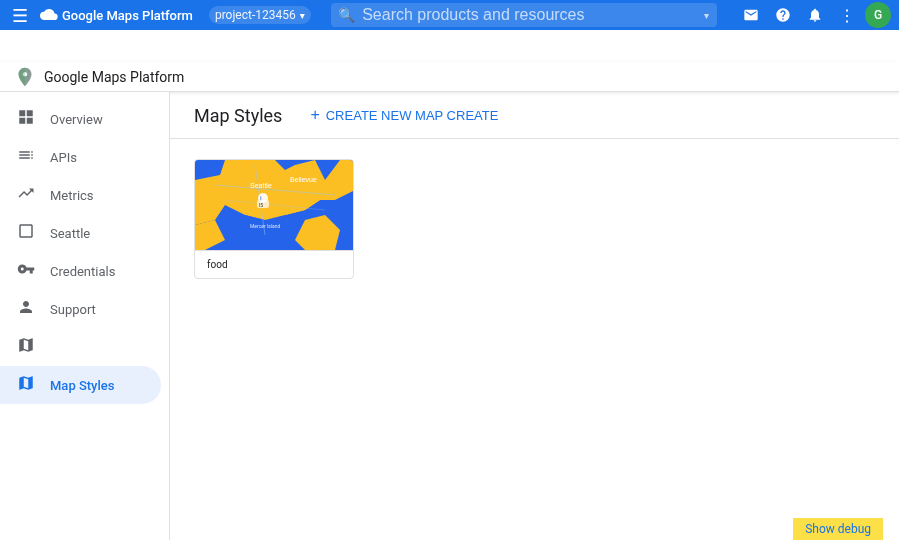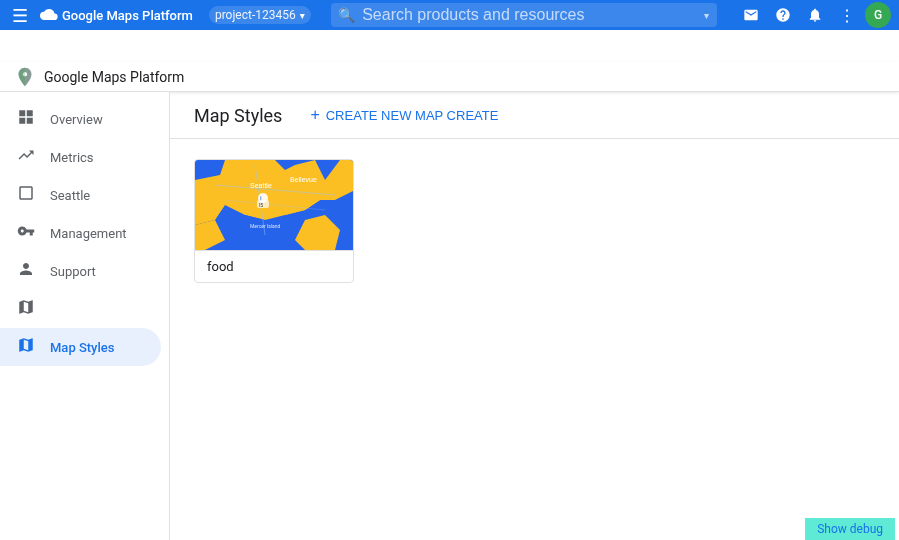--- a/index.html
+++ b/index.html
@@ -221,41 +221,41 @@
       background: #fff;
     }
     .map-thumbnail {
       width: 160px;
       height: 90px;
       position: relative;
       overflow: hidden;
     }
     .map-label {
       padding: 8px 12px;
-      font-size: 13px;
+      font-size: 10px;
       color: #202124;
       border-top: 1px solid #e0e0e0;
     }
 
     
     .map-svg {
       width: 100%;
       height: 100%;
     }
 
     
     .debug-bar {
       position: fixed;
       bottom: 0;
-      right: 4px;
+      right: 16px;
       padding: 4px 12px;
       font-size: 12px;
       color: #1a73e8;
       cursor: pointer;
-      background: #5eead4;
+      background: #fde047;
     }
   </style>
 </head>
 <body>
 
 <div class="top-bar">
   <span class="top-bar-menu-icon">☰</span>
   <div class="top-bar-logo">
 
     <svg class="cloud-logo" viewBox="0 0 24 16" fill="white">
@@ -312,20 +312,28 @@
 
       <div class="sidebar-item">
         <span class="sidebar-icon">
           <svg width="18" height="18" viewBox="0 0 24 24" fill="#5f6368">
               <path d="M3 3h8v8H3zm10 0h8v8h-8zM3 13h8v8H3zm10 0h8v8h-8z"></path>
             </svg>
         </span>
         <span class="sidebar-label">Overview</span>
       </div>
 
+      <div class="sidebar-item">
+        <span class="sidebar-icon">
+          <svg width="18" height="18" viewBox="0 0 24 24" fill="#5f6368">
+              <path d="M3 9h14V7H3v2zm0 4h14v-2H3v2zm0 4h14v-2H3v2zm16 0h2v-2h-2v2zm0-10v2h2V7h-2zm0 6h2v-2h-2v2z"></path>
+            </svg>
+        </span>
+        <span class="sidebar-label">APIs</span>
+      </div>
 
       <div class="sidebar-item">
         <span class="sidebar-icon">
           <svg width="18" height="18" viewBox="0 0 24 24" fill="#5f6368">
               <path d="M16 6l2.29 2.29-4.88 4.88-4-4L2 16.59 3.41 18l6-6 4 4 6.3-6.29L22 12V6h-6z"></path>
             </svg>
         </span>
         <span class="sidebar-label">Metrics</span>
       </div>
 
@@ -337,21 +345,21 @@
         </span>
         <span class="sidebar-label">Seattle</span>
       </div>
 
       <div class="sidebar-item">
         <span class="sidebar-icon">
           <svg width="18" height="18" viewBox="0 0 24 24" fill="#5f6368">
               <path d="M12.65 10C11.83 7.67 9.61 6 7 6c-3.31 0-6 2.69-6 6s2.69 6 6 6c2.61 0 4.83-1.67 5.65-4H17v4h4v-4h2v-4H12.65zM7 14c-1.1 0-2-.9-2-2s.9-2 2-2 2 .9 2 2-.9 2-2 2z"></path>
             </svg>
         </span>
-        <span class="sidebar-label">Management</span>
+        <span class="sidebar-label">Credentials</span>
       </div>
 
       <div class="sidebar-item">
         <span class="sidebar-icon">
           <svg width="18" height="18" viewBox="0 0 24 24" fill="#5f6368">
               <path d="M12 12c2.21 0 4-1.79 4-4s-1.79-4-4-4-4 1.79-4 4 1.79 4 4 4zm0 2c-2.67 0-8 1.34-8 4v2h16v-2c0-2.66-5.33-4-8-4z"></path>
             </svg>
         </span>
         <span class="sidebar-label">Support</span>
       </div>

